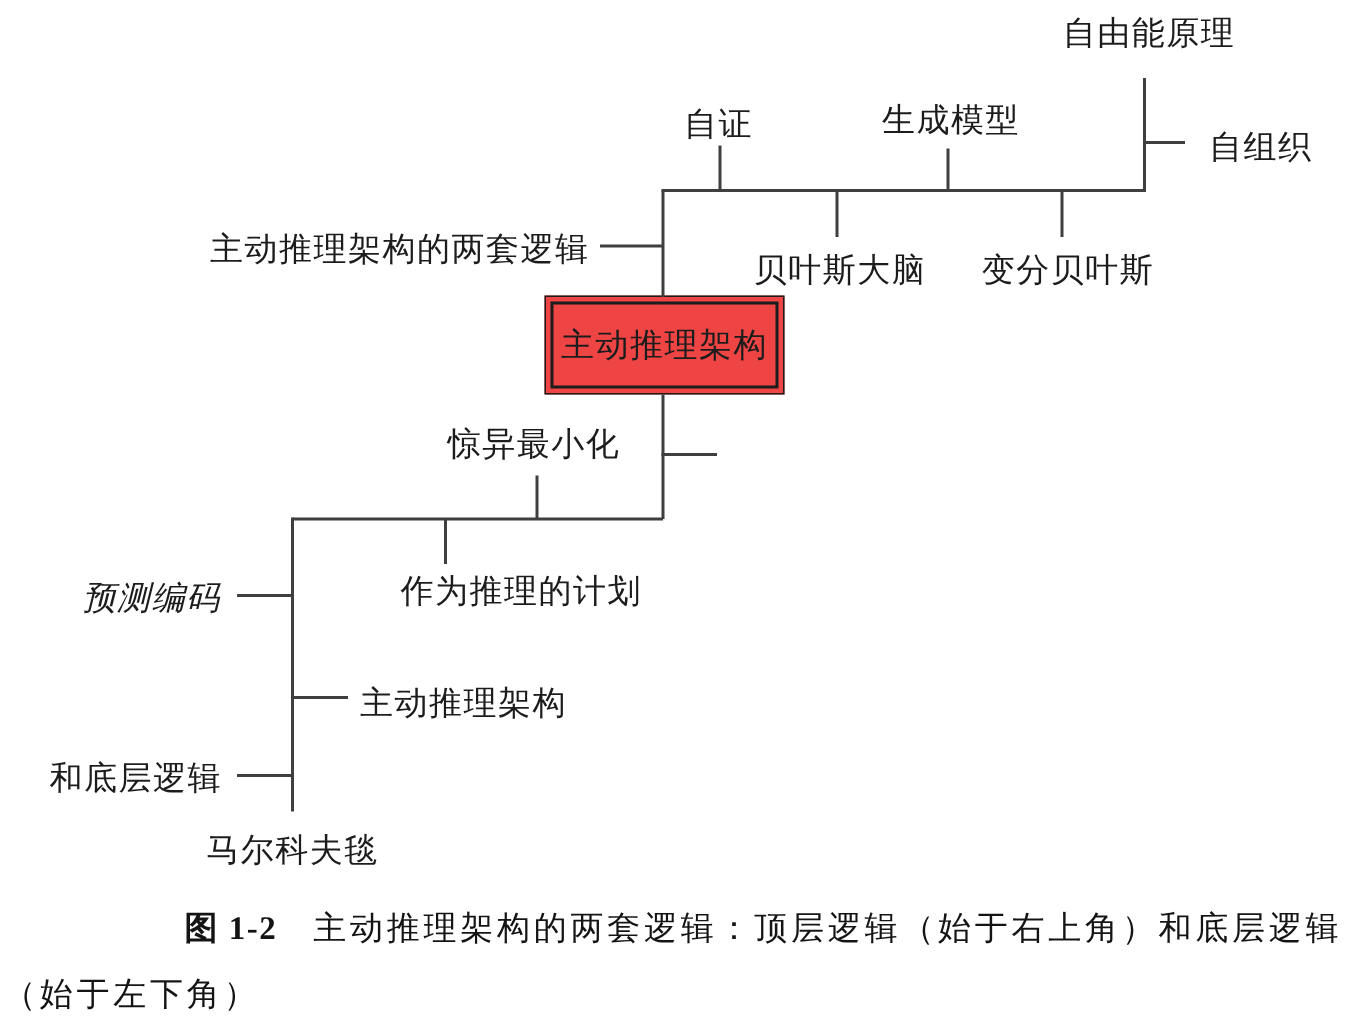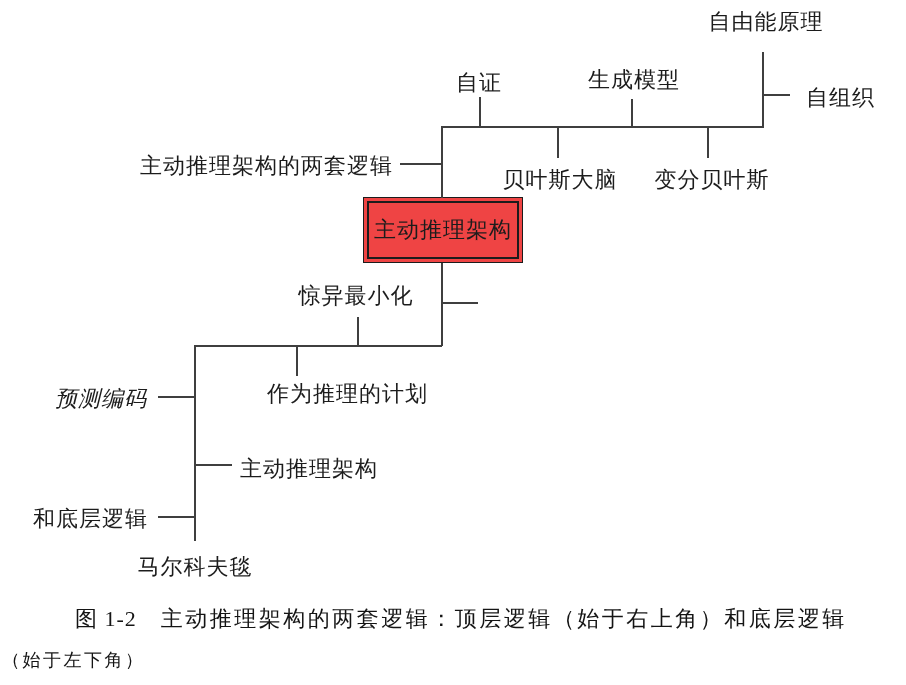--- a/index.html
+++ b/index.html
@@ -42,33 +42,34 @@
     font-size: 22px; letter-spacing: 1px; color: #1c1c1c;
     white-space: nowrap;
   }
   .caption-line1 {
     position: absolute;
     left: 75px; top: 604px;
     white-space: nowrap;
     color: #141414;
   }
   .fig-label {
-    font-weight: normal;
+    font-weight: bold;
     font-size: 22px;
     letter-spacing: 1px;
     margin-right: 24px;
+    margin-left: 48px;
   }
   .caption-text {
     font-size: 22px;
     letter-spacing: 2.5px;
   }
   .caption-line2 {
     position: absolute;
     left: 2px; top: 648px;
-    font-size: 18px;
+    font-size: 22px;
     letter-spacing: 2.5px;
     white-space: nowrap;
     color: #141414;
   }
 </style>
 </head>
 <body>
 
 <div class="canvas">
 

